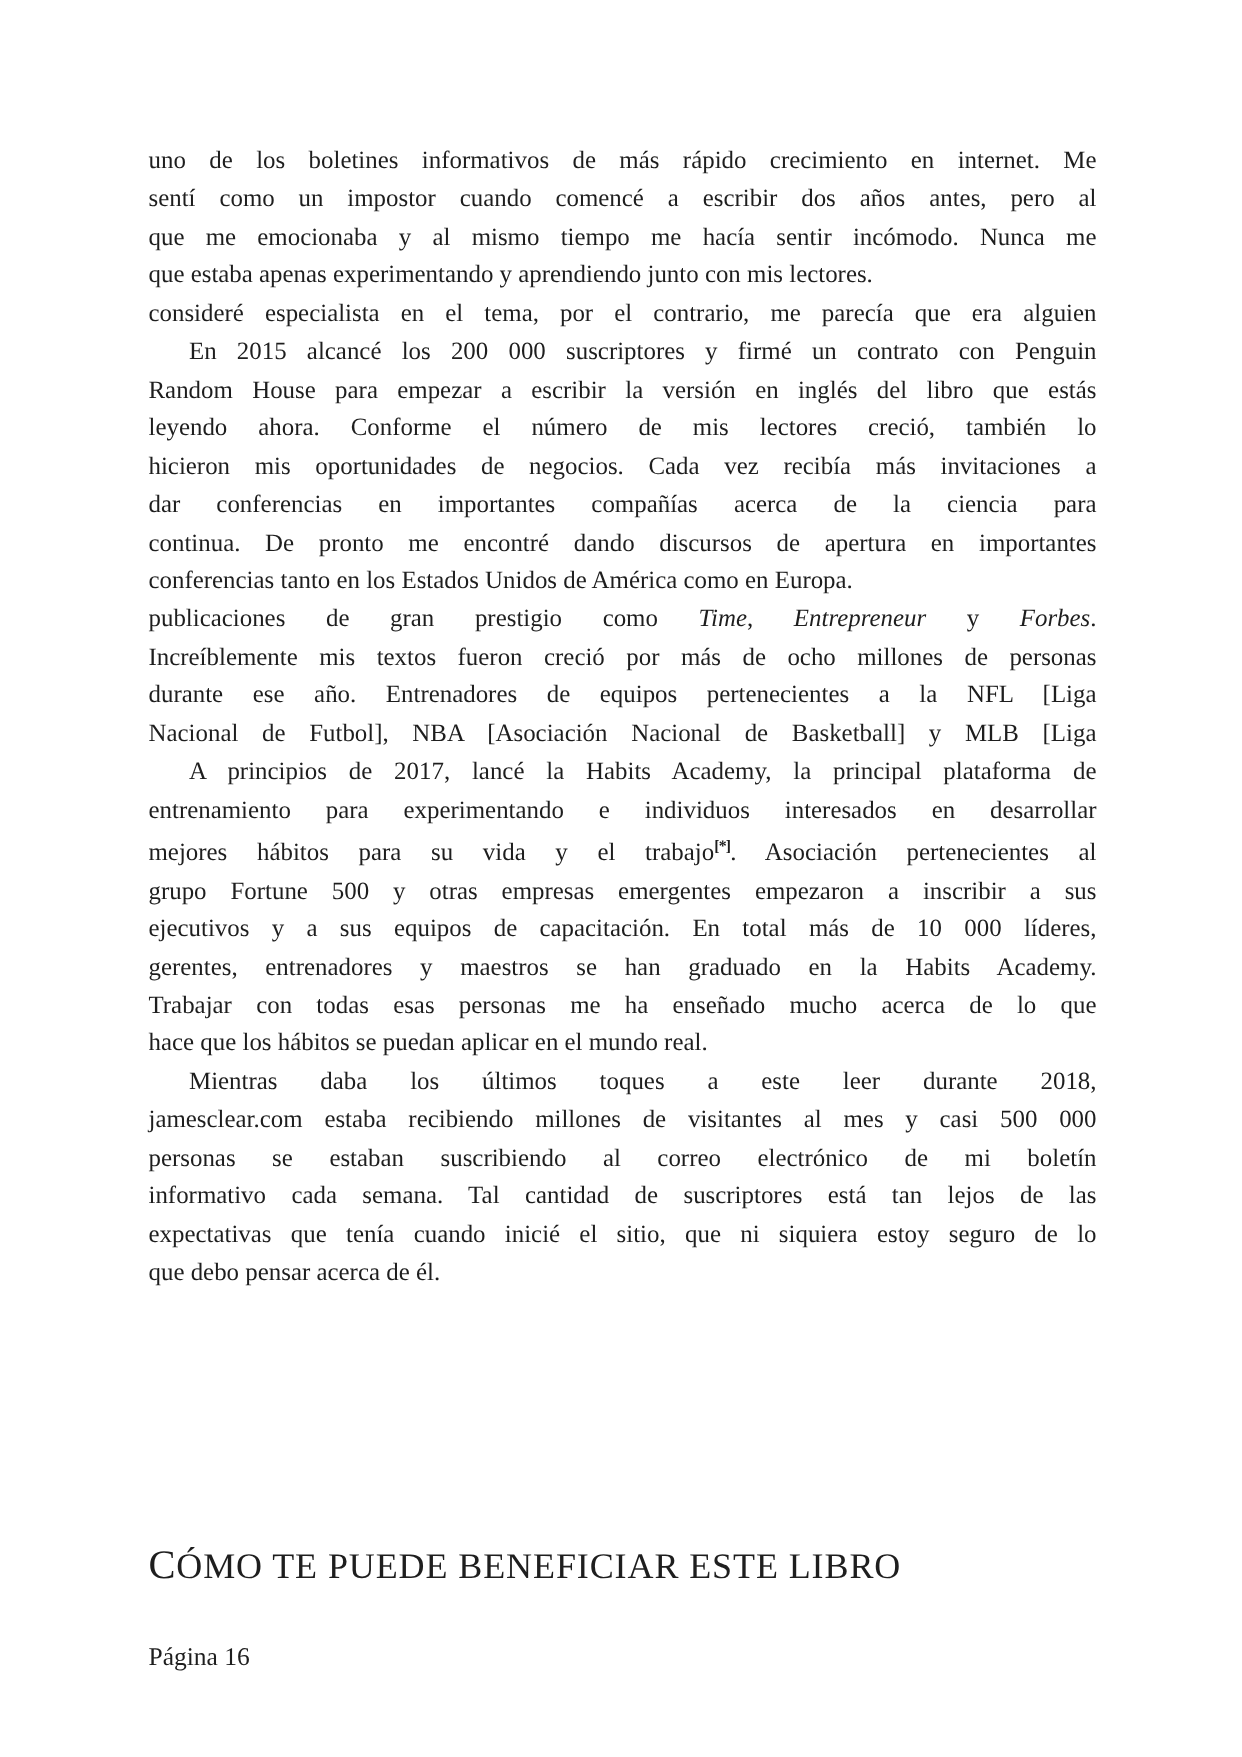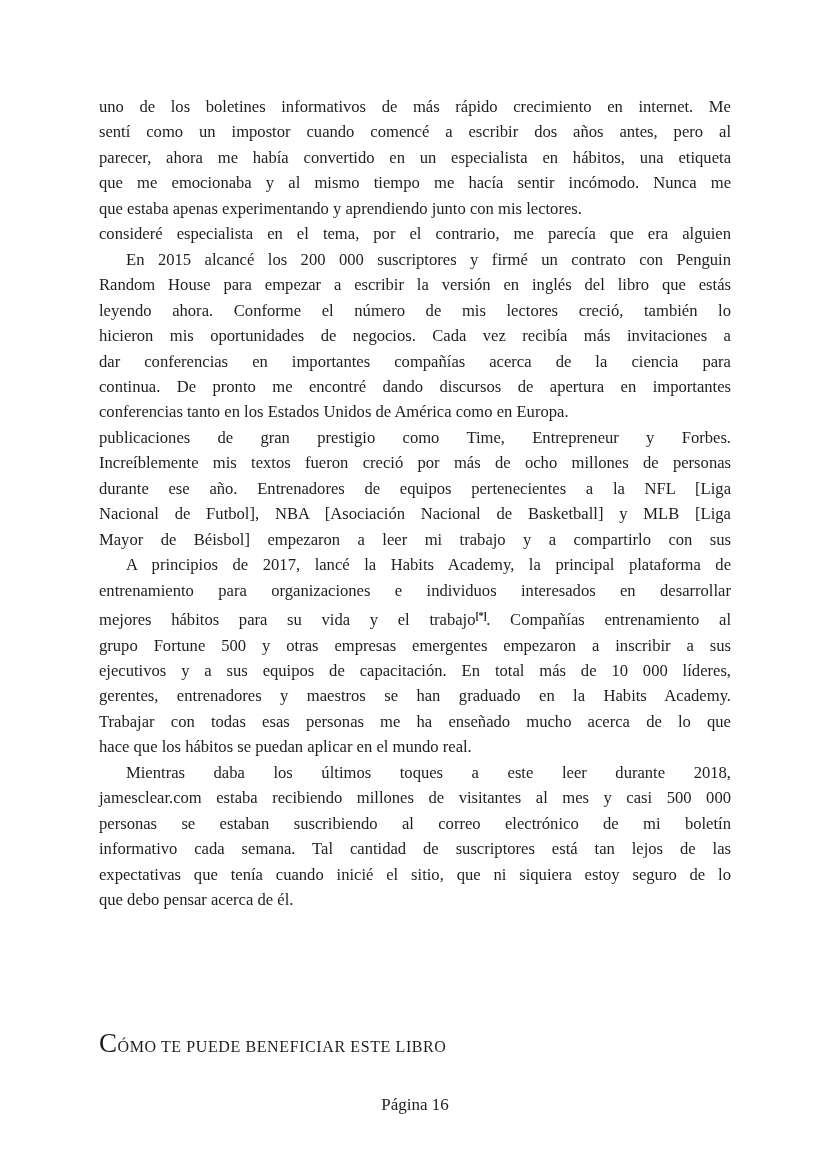--- a/index.html
+++ b/index.html
@@ -28,87 +28,84 @@
   .line {
     text-align: justify;
     text-align-last: justify;
   }
   .line.final {
     text-align-last: left;
   }
   .line.indent {
     text-indent: 27px;
   }
-  .it { }
+  .it { font-style: italic; }
   .sup {
     font-weight: 700;
     font-size: 10.5px;
     vertical-align: 6px;
     letter-spacing: -0.5px;
   }
   .heading {
     position: absolute;
     left: 99px;
     top: 1027px;
     margin: 0;
     font-weight: 400;
     line-height: 32px;
     white-space: nowrap;
   }
   .h-lead {
     font-size: 27px;
     letter-spacing: 0.5px;
   }
   .h-rest {
-    font-size: 16px;
+    font-size: 24px;
     letter-spacing: 0.6px;
   }
   .footer {
     position: absolute;
     left: 99px;
     top: 1092px;
     width: 632px;
-    text-align: center;
     font-size: 17px;
     line-height: 25px;
   }
 </style>
 </head>
 <body>
 
 <div class="page">
   <div class="body-text" id="body-text">
       <div class="para">
         <div class="line"><span>uno de los boletines informativos de más rápido crecimiento en internet. Me</span></div>
         <div class="line"><span>sentí como un impostor cuando comencé a escribir dos años antes, pero al</span></div>
-        <div class="line"><span>parecer, ahora me había convertido en un especialista en hábitos, una etiqueta</span></div>
         <div class="line"><span>que me emocionaba y al mismo tiempo me hacía sentir incómodo. Nunca me</span></div>
         <div class="line final"><span>que estaba apenas experimentando y aprendiendo junto con mis lectores.</span></div>
         <div class="line"><span>consideré especialista en el tema, por el contrario, me parecía que era alguien</span></div>
       </div>
       <div class="para">
         <div class="line indent"><span>En 2015 alcancé los 200 000 suscriptores y firmé un contrato con Penguin</span></div>
         <div class="line"><span>Random House para empezar a escribir la versión en inglés del libro que estás</span></div>
         <div class="line"><span>leyendo ahora. Conforme el número de mis lectores creció, también lo</span></div>
         <div class="line"><span>hicieron mis oportunidades de negocios. Cada vez recibía más invitaciones a</span></div>
         <div class="line"><span>dar conferencias en importantes compañías acerca de la ciencia para</span></div>
         <div class="line"><span>continua. De pronto me encontré dando discursos de apertura en importantes</span></div>
         <div class="line final"><span>conferencias tanto en los Estados Unidos de América como en Europa.</span></div>
       </div>
       <div class="para">
         <div class="line"><span>publicaciones de gran prestigio como </span><span class="it">Time</span><span>, </span><span class="it">Entrepreneur</span><span> y </span><span class="it">Forbes</span><span>.</span></div>
         <div class="line"><span>Increíblemente mis textos fueron creció por más de ocho millones de personas</span></div>
         <div class="line"><span>durante ese año. Entrenadores de equipos pertenecientes a la NFL [Liga</span></div>
         <div class="line"><span>Nacional de Futbol], NBA [Asociación Nacional de Basketball] y MLB [Liga</span></div>
-        <div class="line"><span>Mayor de Béisbol] empezaron a leer mi trabajo y a compartirlo con sus</span></div>
       </div>
       <div class="para">
         <div class="line indent"><span>A principios de 2017, lancé la Habits Academy, la principal plataforma de</span></div>
-        <div class="line"><span>entrenamiento para organizaciones e individuos interesados en desarrollar</span></div>
-        <div class="line"><span>mejores hábitos para su vida y el trabajo</span><span class="sup">[*]</span><span>. Compañías entrenamiento al</span></div>
+        <div class="line"><span>entrenamiento para experimentando e individuos interesados en desarrollar</span></div>
+        <div class="line"><span>mejores hábitos para su vida y el trabajo</span><span class="sup">[*]</span><span>. Asociación pertenecientes al</span></div>
         <div class="line"><span>grupo Fortune 500 y otras empresas emergentes empezaron a inscribir a sus</span></div>
         <div class="line"><span>ejecutivos y a sus equipos de capacitación. En total más de 10 000 líderes,</span></div>
         <div class="line"><span>gerentes, entrenadores y maestros se han graduado en la Habits Academy.</span></div>
         <div class="line"><span>Trabajar con todas esas personas me ha enseñado mucho acerca de lo que</span></div>
         <div class="line final"><span>hace que los hábitos se puedan aplicar en el mundo real.</span></div>
       </div>
       <div class="para">
         <div class="line indent"><span>Mientras daba los últimos toques a este leer durante 2018,</span></div>
         <div class="line"><span>jamesclear.com estaba recibiendo millones de visitantes al mes y casi 500 000</span></div>
         <div class="line"><span>personas se estaban suscribiendo al correo electrónico de mi boletín</span></div>

